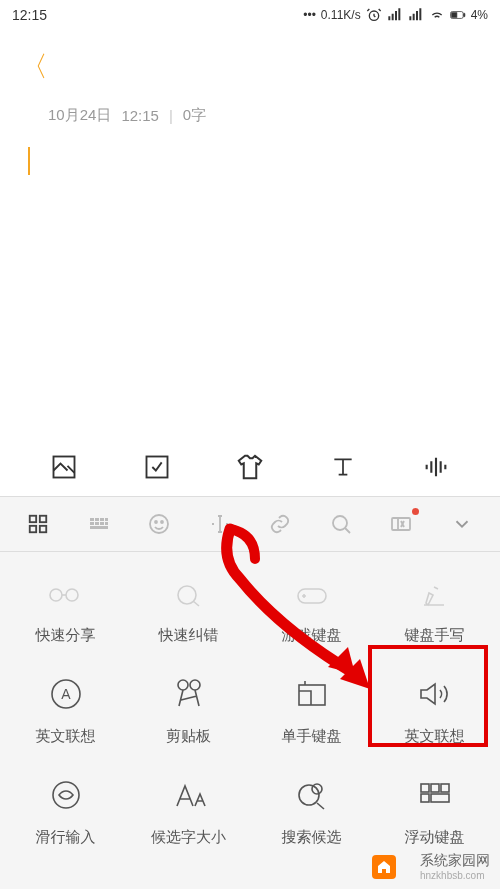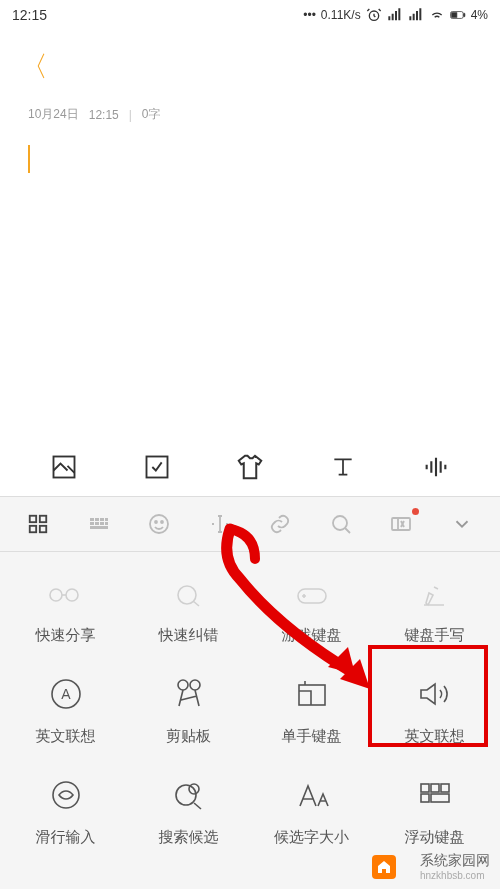--- a/index.html
+++ b/index.html
@@ -6,21 +6,21 @@
     body { width: 500px; height: 889px; font-family: -apple-system, sans-serif; background: #fff; position: relative; overflow: hidden; }
     
     .status-bar { height: 30px; display: flex; align-items: center; padding: 0 12px; font-size: 14px; color: #333; }
     .status-time { font-weight: 500; }
     .status-right { margin-left: auto; display: flex; align-items: center; gap: 5px; font-size: 12px; }
     .status-right svg { width: 16px; height: 16px; }
     
     .nav { padding: 18px 20px 8px; }
     .back-btn { font-size: 28px; color: #f5a623; font-weight: 300; }
     
-    .meta { padding: 12px 28px; color: #999; font-size: 12px; display: flex; align-items: center; gap: 10px; }
+    .meta { padding: 12px 28px; color: #999; font-size: 15px; display: flex; align-items: center; gap: 10px; margin-left: 20px; }
     .meta-sep { color: #ccc; }
     
     .cursor-area { padding: 10px 28px; }
     .cursor { width: 2px; height: 28px; background: #f5a623; display: inline-block; }
     
     .toolbar-row { position: absolute; bottom: 393px; left: 0; right: 0; height: 58px; display: flex; justify-content: space-around; align-items: center; padding: 0 18px; }
     .toolbar-row .tb-item { width: 30px; height: 30px; display: flex; align-items: center; justify-content: center; }
     
     .ime-bar { position: absolute; bottom: 337px; left: 0; right: 0; height: 56px; background: #f5f5f5; border: 1px solid #ddd; border-left: none; border-right: none; display: flex; align-items: center; justify-content: space-around; padding: 0 8px; }
     .ime-item { width: 28px; height: 28px; display: flex; align-items: center; justify-content: center; color: #999; position: relative; }
@@ -262,35 +262,35 @@
       <div class="panel-icon">
           <svg width="34" height="34" viewBox="0 0 34 34" fill="none" stroke="#555" stroke-width="1.6">
             <circle cx="17" cy="17" r="13"></circle>
             <path d="M10 17s3-4 7-4 7 4 7 4-3 4-7 4-7-4-7-4z"></path>
           </svg>
         </div>
       <span class="panel-label">滑行输入</span>
     </div>
     <div class="panel-item">
       <div class="panel-icon">
+          <svg width="36" height="30" viewBox="0 0 36 30" fill="none" stroke="#555" stroke-width="1.6">
+            <path d="M6 26L14 6l8 20M9 19h10M24 26l5-12 5 12M26 21h6"></path>
+          </svg>
+        </div>
+      <span class="panel-label">候选字大小</span>
+    </div>
+    <div class="panel-item">
+      <div class="panel-icon">
           <svg width="34" height="32" viewBox="0 0 34 32" fill="none" stroke="#555" stroke-width="1.6">
             <circle cx="14" cy="16" r="10"></circle>
             <circle cx="22" cy="10" r="5"></circle>
             <path d="M22 24l7 6"></path>
           </svg>
         </div>
       <span class="panel-label">搜索候选</span>
-    </div>
-    <div class="panel-item">
-      <div class="panel-icon">
-          <svg width="36" height="30" viewBox="0 0 36 30" fill="none" stroke="#555" stroke-width="1.6">
-            <path d="M6 26L14 6l8 20M9 19h10M24 26l5-12 5 12M26 21h6"></path>
-          </svg>
-        </div>
-      <span class="panel-label">候选字大小</span>
     </div>
     <div class="panel-item">
       <div class="panel-icon">
           <svg width="34" height="28" viewBox="0 0 34 28" fill="none" stroke="#555" stroke-width="1.6">
             <rect x="3" y="3" width="8" height="8"></rect>
             <rect x="13" y="3" width="8" height="8"></rect>
             <rect x="23" y="3" width="8" height="8"></rect>
             <rect x="3" y="13" width="8" height="8"></rect>
             <rect x="13" y="13" width="18" height="8"></rect>
           </svg>

